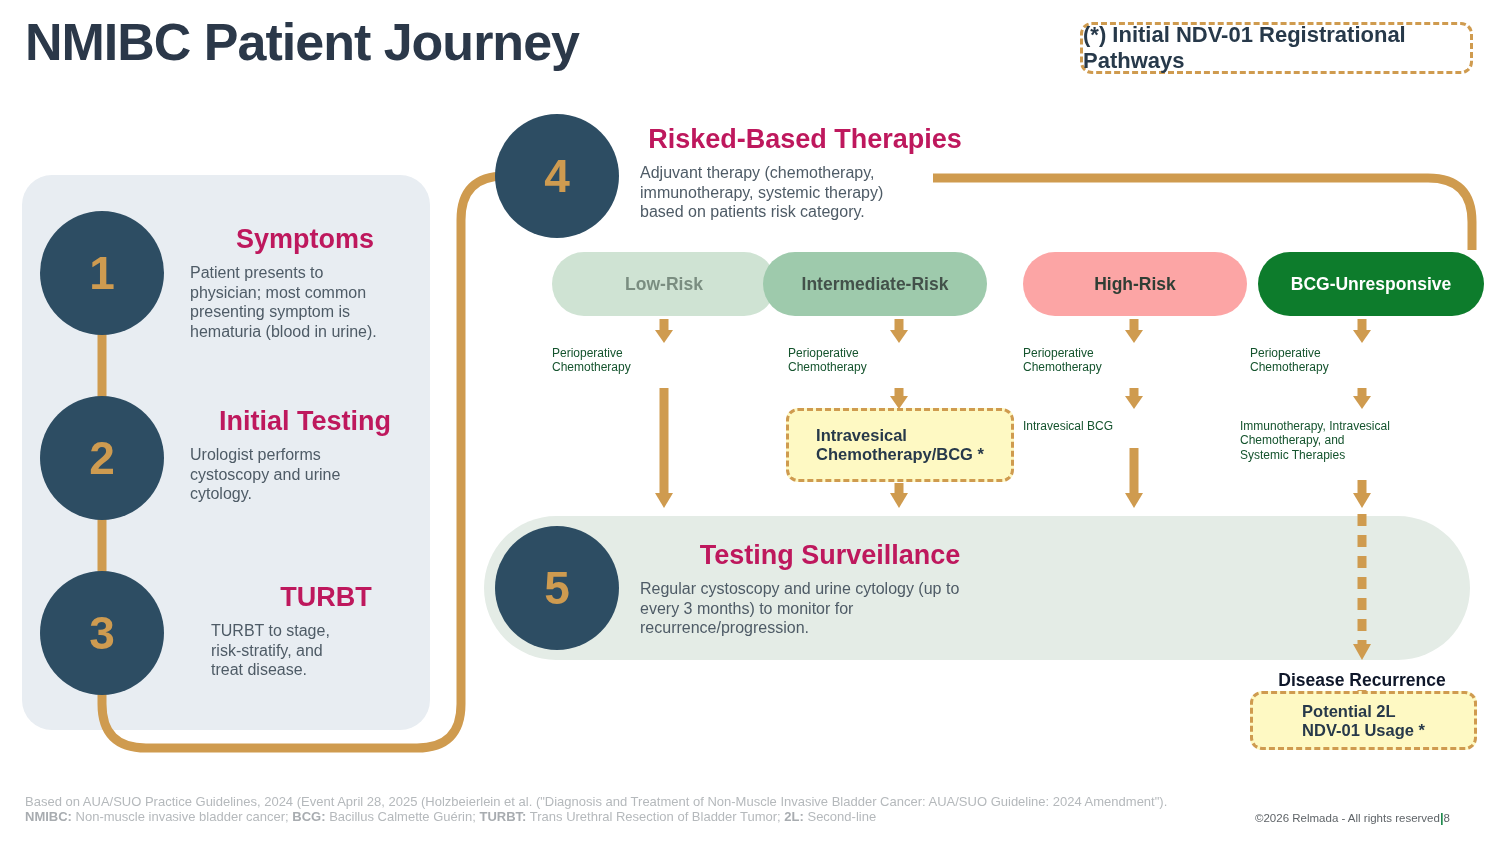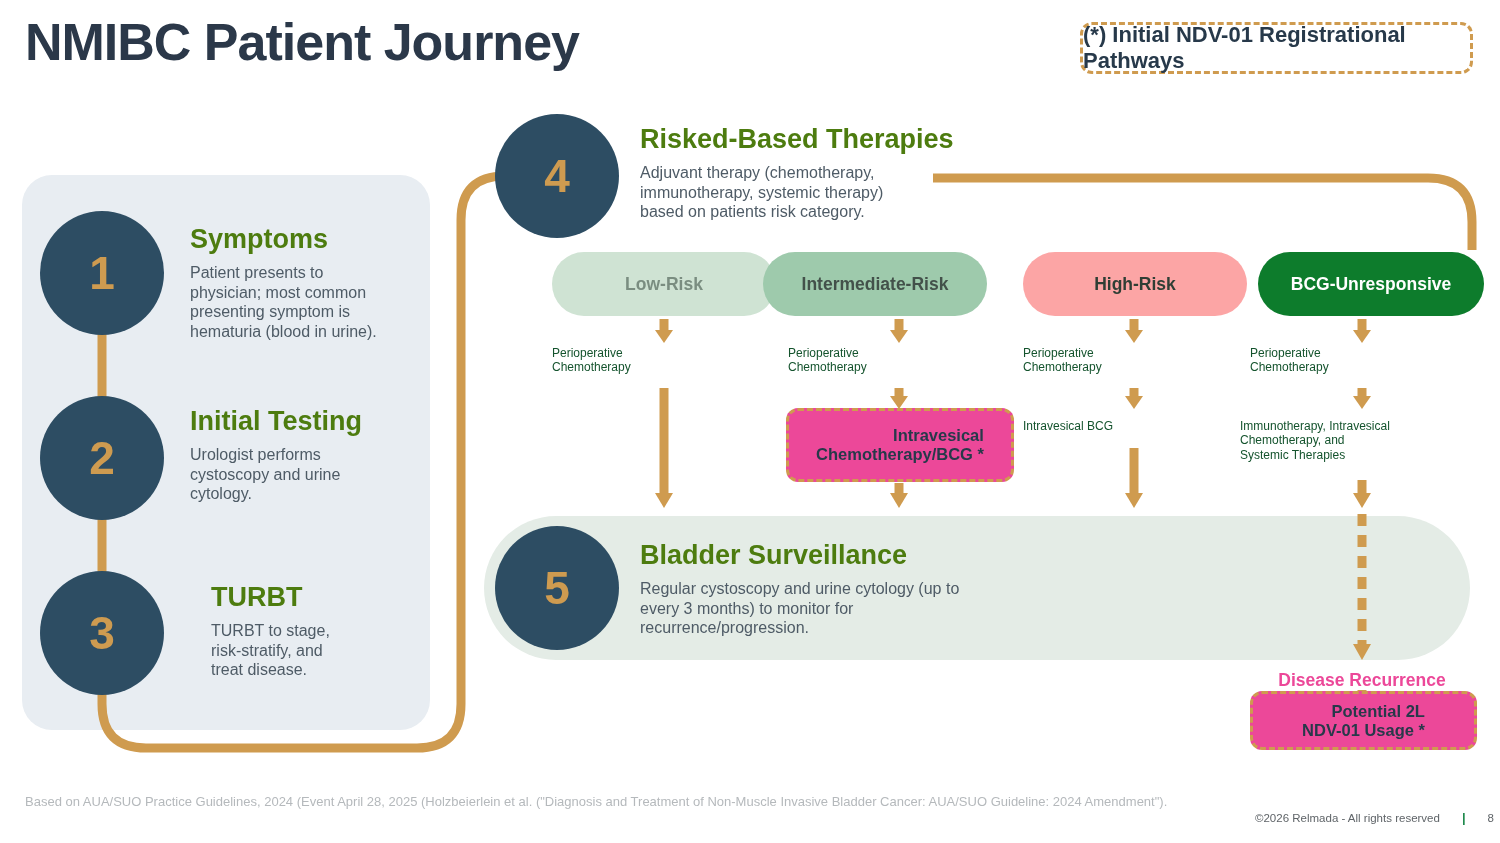--- a/index.html
+++ b/index.html
@@ -17,36 +17,36 @@
 
   
   .left-panel{left:22px;top:175px;width:408px;height:555px;background:#e8edf2;border-radius:30px;}
   .band{left:484px;top:516px;width:986px;height:144px;background:#e4ece6;border-radius:72px;}
 
   
   .circle{width:124px;height:124px;border-radius:50%;background:#2d4d63;color:#ce9b50;
           display:flex;align-items:center;justify-content:center;font-size:46px;font-weight:bold;}
 
   
-  .step-title{font-size:27px;font-weight:bold;color:#4d7c0f;}
+  .step-title{font-size:27px;font-weight:bold;color:#be185d;text-align:center;}
   .step-desc{font-size:16px;color:#4e5b66;line-height:1.22;white-space:pre-line;margin-top:8px;}
 
   
   .pill{top:252px;height:64px;border-radius:32px;display:flex;align-items:center;justify-content:center;
         font-size:17.5px;font-weight:bold;}
 
   .col-text{font-size:12px;color:#14532d;line-height:1.2;text-align:left;white-space:pre-line;}
   .dash-box{border:3px dashed #cf9b4f;border-radius:12px;display:flex;align-items:center;justify-content:center;
-            text-align:right;font-weight:bold;color:#27394a;white-space:pre-line;background:#ec4899;}
-  .recur-label{font-size:17.5px;font-weight:bold;color:#ec4899;text-align:center;}
+            text-align:left;font-weight:bold;color:#27394a;white-space:pre-line;background:#fef9c3;}
+  .recur-label{font-size:17.5px;font-weight:bold;color:#0f172a;text-align:center;}
 
   
   .footer{left:25px;top:795px;font-size:13px;color:#b5b9bc;line-height:1.15;}
   .footer b{color:#a8acb0;}
-  .copyright{left:1255px;top:810px;font-size:11.5px;color:#5f6468;display:flex;align-items:center;gap:22px;}
+  .copyright{left:1255px;top:810px;font-size:11.5px;color:#5f6468;display:flex;align-items:center;gap:0;}
   .copyright .pipe{color:#1f8a4d;font-weight:bold;font-size:13px;}
 </style>
 </head>
 <body>
 
 <div class="slide">
 
   <div class="bg-layer left-panel"></div>
   <div class="bg-layer band"></div>
 
@@ -127,21 +127,21 @@
   </div>
 
   <div class="fg" style="left:640px;top:124px;width:330px;">
     <div class="step-title">Risked-Based Therapies</div>
     <div class="step-desc">Adjuvant therapy (chemotherapy,
 immunotherapy, systemic therapy)
 based on patients risk category.</div>
   </div>
 
   <div class="fg" style="left:640px;top:540px;width:380px;">
-    <div class="step-title">Bladder Surveillance</div>
+    <div class="step-title">Testing Surveillance</div>
     <div class="step-desc">Regular cystoscopy and urine cytology (up to
 every 3 months) to monitor for
 recurrence/progression.</div>
   </div>
 
   <div class="fg pill" style="left: 552px; width: 224px; background: rgb(207, 227, 211); color: rgb(122, 141, 128);">
     <span>Low-Risk</span>
     </div>
   <div class="fg pill" style="left: 763px; width: 224px; background: rgb(158, 202, 172); color: rgb(67, 81, 74);">
     <span>Intermediate-Risk</span>
@@ -168,20 +168,21 @@
   <div class="fg col-text" style="left:1240px;top:419px;width:244px;">Immunotherapy, Intravesical
 Chemotherapy, and
 Systemic Therapies</div>
 
   <div class="fg recur-label" style="left:1240px;top:670px;width:244px;">Disease Recurrence</div>
   <div class="fg dash-box" style="left:1250px;top:691px;width:221px;height:53px;font-size:16.5px;">Potential 2L
 NDV-01 Usage *</div>
 
   <div class="fg footer">
     <div>Based on AUA/SUO Practice Guidelines, 2024 (Event April 28, 2025 (Holzbeierlein et al. ("Diagnosis and Treatment of Non-Muscle Invasive Bladder Cancer: AUA/SUO Guideline: 2024 Amendment").</div>
+    <div><b>NMIBC:</b><span> Non-muscle invasive bladder cancer; </span><b>BCG:</b><span> Bacillus Calmette Guérin; </span><b>TURBT:</b><span> Trans Urethral Resection of Bladder Tumor; </span><b>2L:</b><span> Second-line</span></div>
   </div>
   <div class="fg copyright">
     <span>©2026 Relmada - All rights reserved</span>
     <span class="pipe">|</span>
     <span>8</span>
   </div>
 
 </div>
 
 </body></html>

